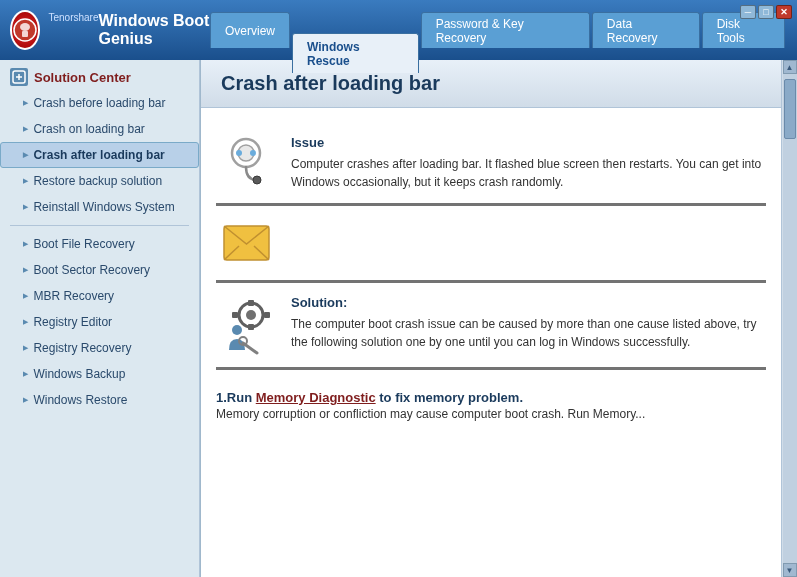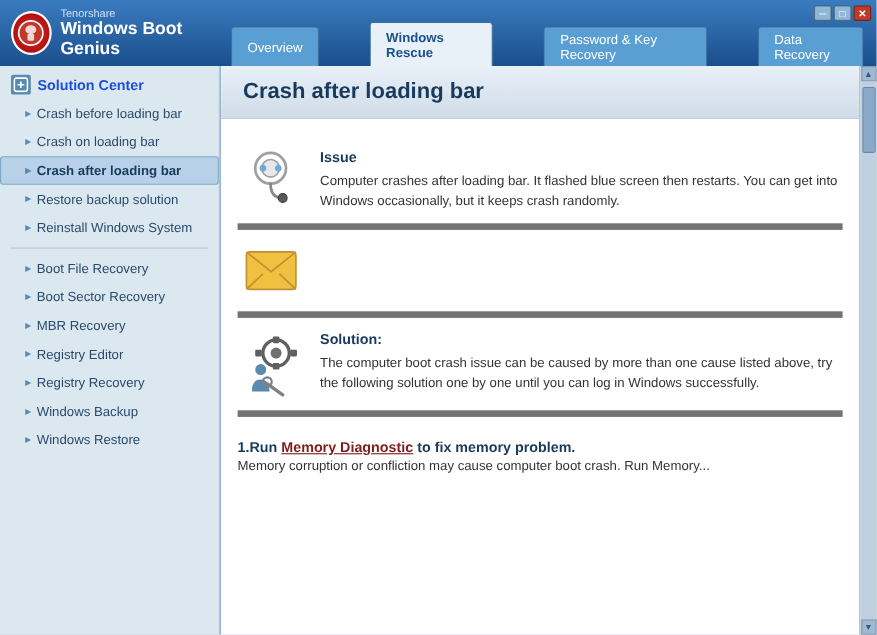--- a/index.html
+++ b/index.html
@@ -21,31 +21,30 @@
     }
     .logo-circle {
       width: 40px; height: 40px;
       background: radial-gradient(circle, #e03030, #a00000);
       border-radius: 50%;
       border: 2px solid white;
       margin-right: 8px;
       display: flex; align-items: center; justify-content: center;
       color: white; font-weight: bold; font-size: 14px;
     }
-    .logo-text-area { display: flex; flex-direction: column; }
+    .logo-text-area { display: flex; }
     .logo-brand { font-size: 10px; color: #cce0ff; }
     .logo-title { font-size: 16px; font-weight: bold; color: white; }
 
     
     .nav-tabs {
       display: flex;
-      align-items: flex-end;
+      align-items: center;
       height: 60px;
       flex: 1;
-      gap: 44px;
     }
     .nav-tab {
       padding: 6px 14px;
       background: #5a9fd4;
       color: white;
       border: 1px solid #3a6fa0;
       border-bottom: none;
       cursor: pointer;
       font-size: 12px;
       height: 36px;
@@ -91,21 +90,21 @@
       width: 200px;
       background: #dce8f0;
       border-right: 1px solid #b0c4d8;
       overflow-y: auto;
       padding-bottom: 10px;
     }
     .sidebar-section-title {
       display: flex; align-items: center;
       padding: 8px 10px 4px 10px;
       font-weight: bold; font-size: 13px;
-      color: #1d4ed8;
+      color: #7f1d1d;
     }
     .sidebar-section-icon {
       width: 18px; height: 18px;
       margin-right: 6px;
       background: #5a8ab0;
       border-radius: 2px;
       display: inline-flex; align-items: center; justify-content: center;
       color: white; font-size: 9px;
     }
     .sidebar-item {
@@ -152,21 +151,21 @@
       color: #1a3a5c;
       font-weight: bold;
     }
     .content-body {
       padding: 15px;
     }
     .content-section {
       display: flex;
       align-items: flex-start;
       padding: 12px 0;
-      border-bottom: 6px solid #737373;
+      border-bottom: 3px solid #737373;
     }
     .content-icon {
       width: 60px;
       min-width: 60px;
       display: flex; align-items: center; justify-content: center;
       margin-right: 15px;
     }
     .content-text { flex: 1; }
     .content-text h3 {
       font-size: 13px;
@@ -251,20 +250,21 @@
       <div class="logo-text-area">
         <span class="logo-brand">Tenorshare</span>
         <span class="logo-title">Windows Boot Genius</span>
       </div>
     </div>
     <div class="nav-tabs">
       <div class="nav-tab">Overview</div>
       <div class="nav-tab active">Windows Rescue</div>
       <div class="nav-tab">Password &amp; Key Recovery</div>
       <div class="nav-tab">Data Recovery</div>
+      <div class="nav-tab">Disk Tools</div>
     </div>
 
     <div class="win-controls">
       <div class="win-btn minimize">─</div>
       <div class="win-btn maximize">□</div>
       <div class="win-btn close">✕</div>
     </div>
   </div>
 
   <div class="main-container">

